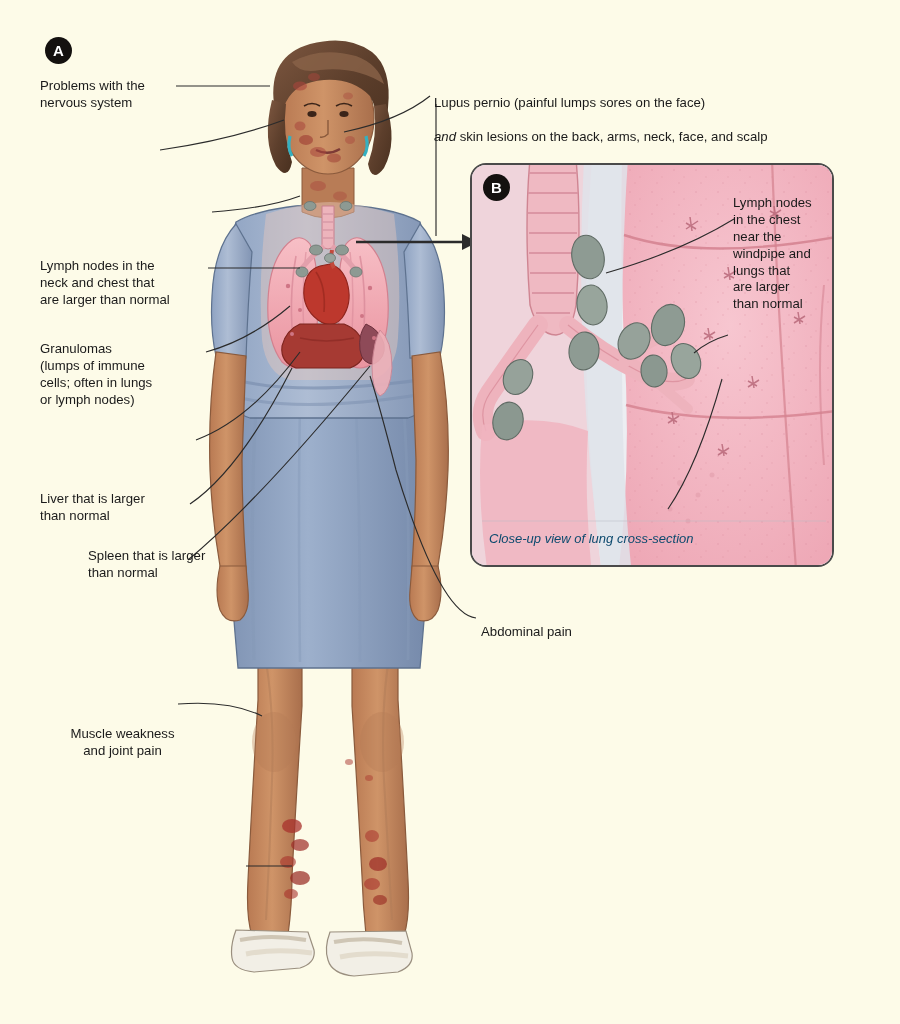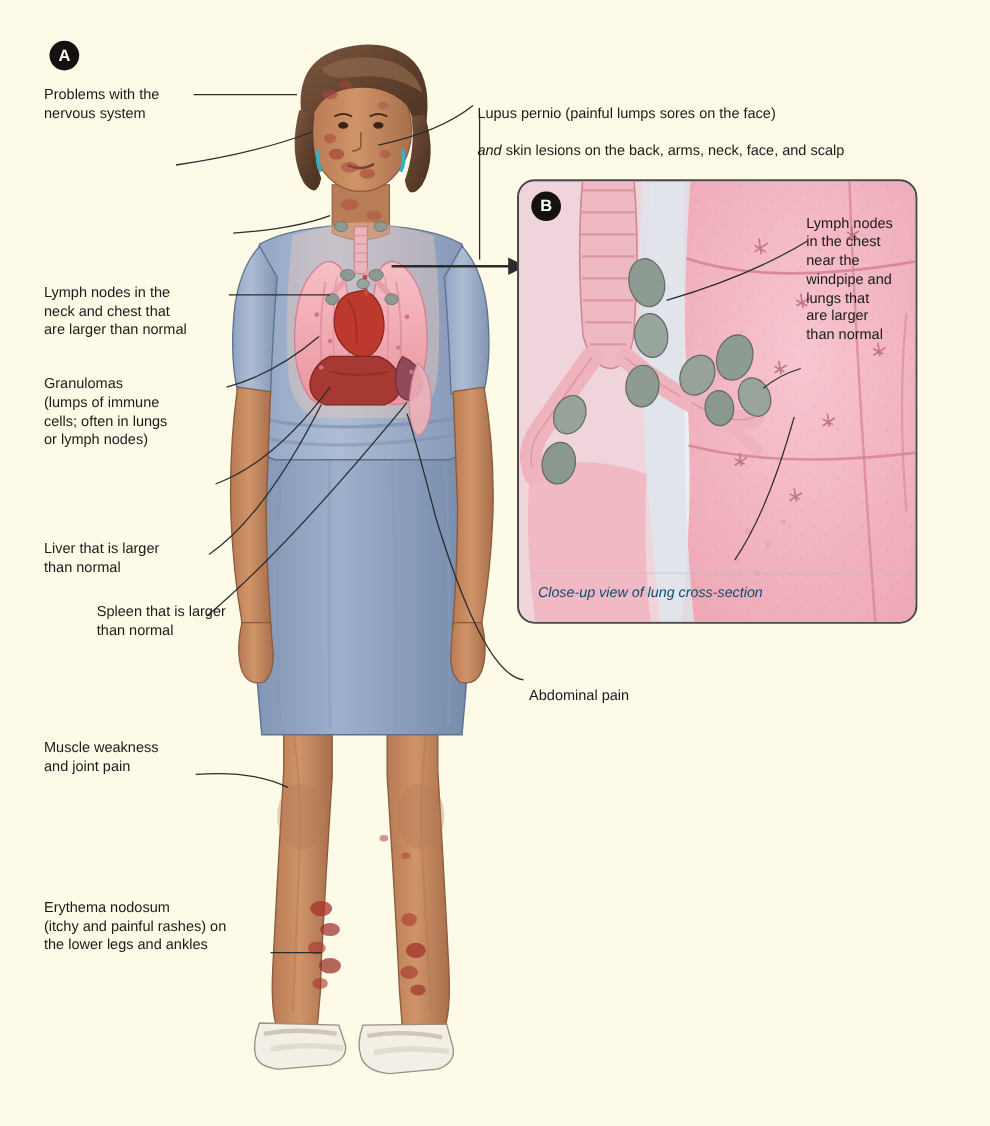--- a/index.html
+++ b/index.html
@@ -366,25 +366,22 @@
 neck and chest that
 are larger than normal</div>
   <div class="label" style="left:40px; top:341px; width:175px;">Granulomas
 (lumps of immune
 cells; often in lungs
 or lymph nodes)</div>
   <div class="label" style="left:40px; top:491px; width:165px;">Liver that is larger
 than normal</div>
   <div class="label" style="left:40px; top:548px; width:170px;margin-left:48px;">Spleen that is larger
 than normal</div>
-  <div class="label" style="left:40px; top:672px; width:165px;">Muscle weakness
+  <div class="label" style="left:40px; top:726px; width:165px;text-align:center;">Muscle weakness
 and joint pain</div>
-  <div class="label" style="left:40px; top:817px; width:215px;">Erythema nodosum
-(itchy and painful rashes) on
-the lower legs and ankles</div>
   <div class="label" style="left:481px; top:624px; width:180px;">Abdominal pain</div>
 
   <div class="label italic-em" style="left:434px; top:78px; width:430px;">
     <span>Lupus pernio (painful lumps sores on the face)</span><br>
     <em>and</em><span> skin lesions on the back, arms, neck, face, and scalp</span>
   </div>
 
   <div class="label" style="left:733px; top:195px; width:100px;">Lymph nodes
 in the chest
 near the

